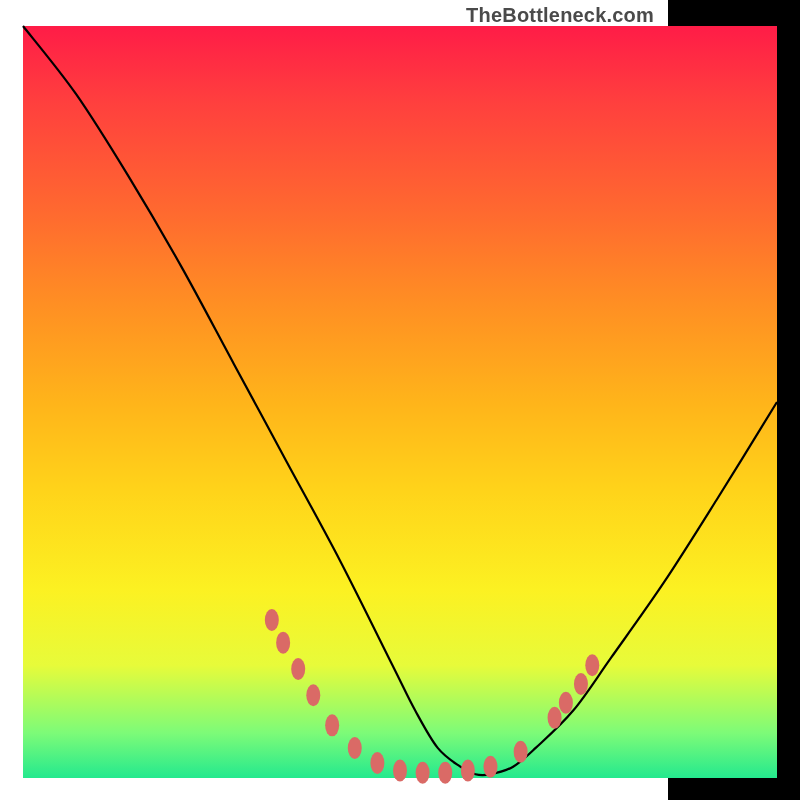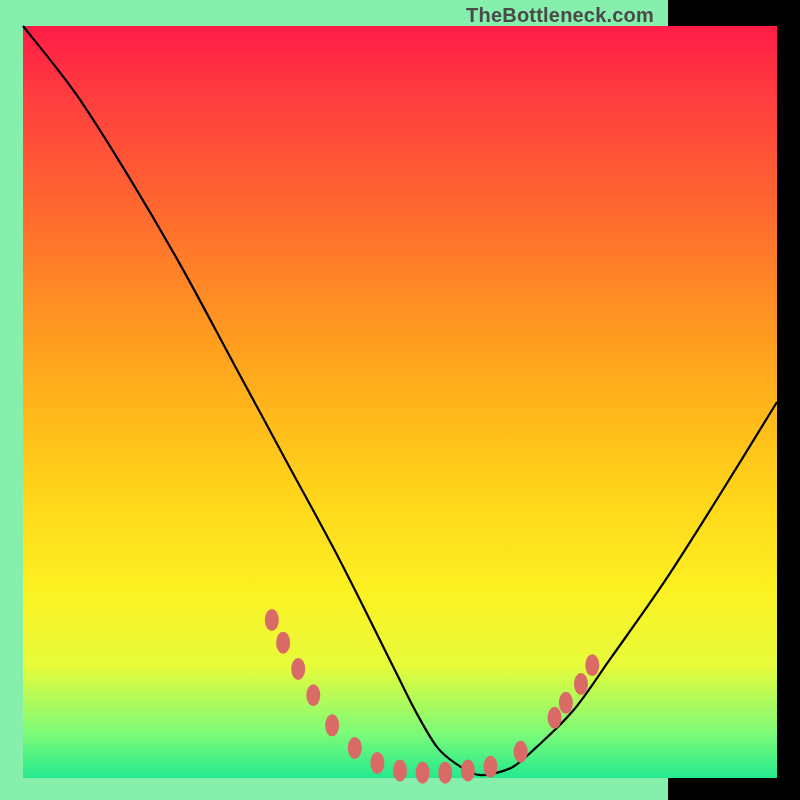--- a/index.html
+++ b/index.html
@@ -8,21 +8,21 @@
     width: 800px;
     height: 800px;
     background: #000000;
     overflow: hidden;
     font-family: Arial, Helvetica, sans-serif;
   }
   .stage {
     position: relative;
     width: 668px;
     height: 800px;
-    background: #86efac;
+    background: #ffffff;
   }
   .watermark {
     position: absolute;
     top: 4px;
     right: 14px;
     font-size: 20px;
     font-weight: 600;
     color: #4a4a4a;
     letter-spacing: 0.2px;
     user-select: none;

